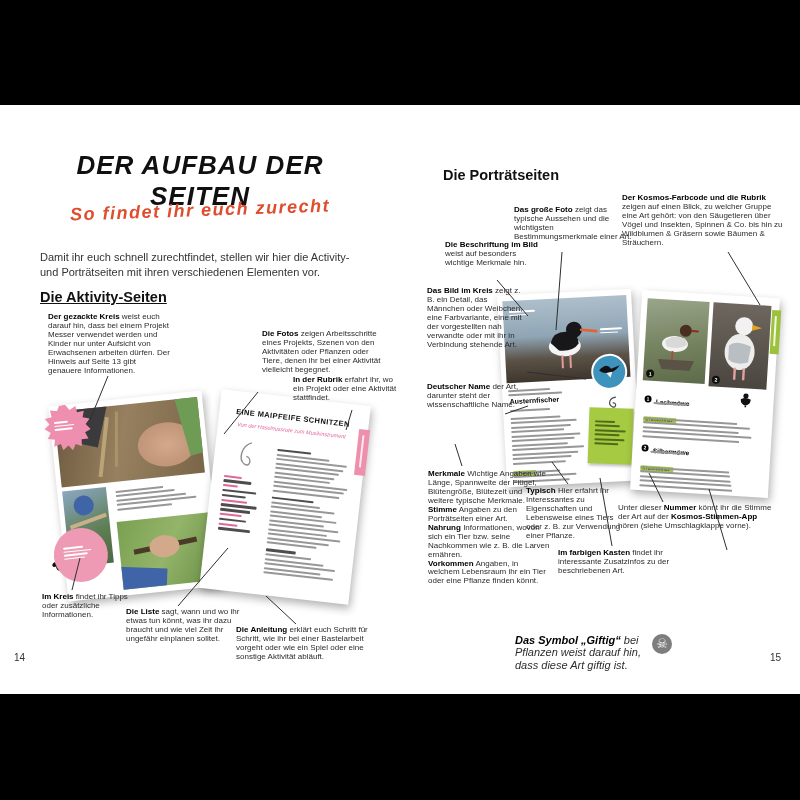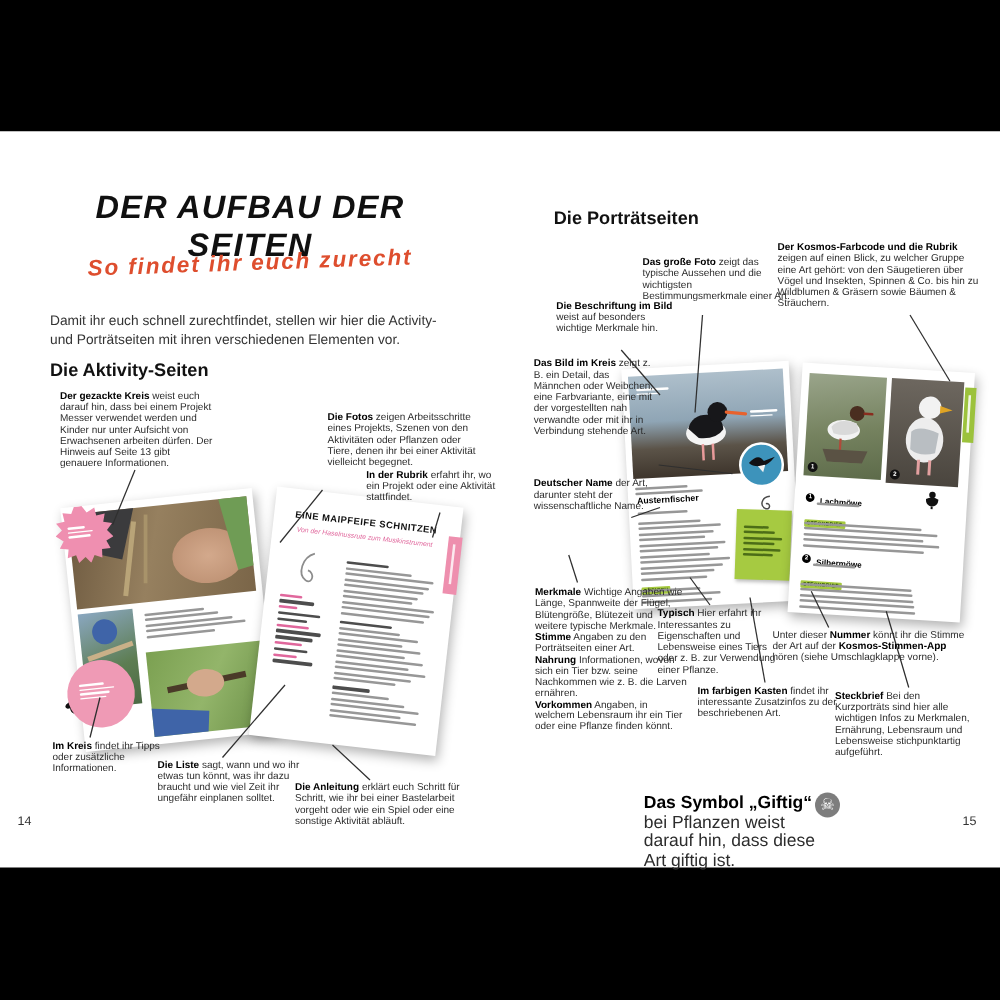--- a/index.html
+++ b/index.html
@@ -56,21 +56,21 @@
 <body>
 
 <div class="stage">
 
   <div class="band top abs"></div>
   <div class="band bot abs"></div>
 
   <div class="abs big-title">DER AUFBAU DER SEITEN</div>
   <div class="abs script-sub">So findet ihr euch zurecht</div>
   <div class="abs intro">Damit ihr euch schnell zurechtfindet, stellen wir hier die Activity- und Porträtseiten mit ihren verschiedenen Elementen vor.</div>
-  <h2 class="h2" style="left:40px;top:289px;">Die Aktivity-Seiten</h2>
+  <h2 class="h2" style="left:40px;top:289px;text-decoration:underline;">Die Aktivity-Seiten</h2>
 
   <div class="ann" style="left:48px;top:313px;width:124px;">
     <b>Der gezackte Kreis</b> <span>weist euch darauf hin, dass bei einem Projekt Messer verwendet werden und Kinder nur unter Aufsicht von Erwachsenen arbeiten dürfen. Der Hinweis auf Seite 13 gibt genauere Informationen.</span></div>
   <div class="ann" style="left:216px;top:330px;width:126px;margin-left:46px;">
     <b>Die Fotos</b> <span>zeigen Arbeitsschritte eines Projekts, Szenen von den Aktivitäten oder Pflanzen oder Tiere, denen ihr bei einer Aktivität vielleicht begegnet.</span></div>
   <div class="ann" style="left:282px;top:376px;width:112px;margin-left:11px;">
     <b>In der Rubrik</b> <span>erfahrt ihr, wo ein Projekt oder eine Aktivität stattfindet.</span></div>
   <div class="ann" style="left:42px;top:593px;width:92px;">
     <b>Im Kreis</b> <span>findet ihr Tipps oder zusätzliche Informationen.</span></div>
   <div class="ann" style="left:126px;top:608px;width:124px;">
@@ -204,23 +204,21 @@
     <p><b>Stimme</b> <span>Angaben zu den Porträtseiten einer Art.</span></p>
     <p><b>Nahrung</b> <span>Informationen, wovon sich ein Tier bzw. seine Nachkommen wie z. B. die Larven ernähren.</span></p>
     <p><b>Vorkommen</b> <span>Angaben, in welchem Lebensraum ihr ein Tier oder eine Pflanze finden könnt.</span></p>
   </div>
   <div class="ann" style="left:526px;top:487px;width:102px;">
     <b>Typisch</b> <span>Hier erfahrt ihr Interessantes zu Eigenschaften und Lebensweise eines Tiers oder z. B. zur Verwendung einer Pflanze.</span></div>
   <div class="ann" style="left:558px;top:549px;width:122px;">
     <b>Im farbigen Kasten</b> <span>findet ihr interessante Zusatzinfos zu der beschriebenen Art.</span></div>
   <div class="ann" style="left:618px;top:504px;width:158px;">
     <span>Unter dieser </span><b>Nummer</b><span> könnt ihr die Stimme der Art auf der </span><b>Kosmos-Stimmen-App</b><span> hören (siehe Umschlagklappe vorne).</span></div>
-  <div class="ann" style="left:668px;top:553px;width:112px;">
-    <b>Steckbrief</b> <span>Bei den Kurzporträts sind hier alle wichtigen Infos zu Merkmalen, Ernährung, Lebensraum und Lebensweise stichpunktartig aufgeführt.</span></div>
-  <div class="ann" style="left:515px;top:634px;width:138px;font-size:14px;">
+  <div class="ann" style="left:515px;top:634px;width:138px;font-size:11px;font-style:italic;">
     <b>Das Symbol „Giftig“</b> <span>bei Pflanzen weist darauf hin, dass diese Art giftig ist.</span></div>
   <div class="skullwrap" style="left:652px;top:634px;">
     <span>☠</span></div>
 
   <div class="page-thumb" style="left:502px;top:292px;width:134px;height:192px;transform:rotate(-3deg);">
     <div class="ph" style="left:5px;top:6px;width:124px;height:82px;background:linear-gradient(180deg,#aebfcb,#8fa5b5 45%,#5b5348 72%,#3e352c);">
       <svg class="abs" style="left:28px;top:14px;" width="70" height="60" viewBox="0 0 70 60">
         <ellipse cx="32" cy="34" rx="16" ry="10" fill="#f4f4f4"></ellipse>
         <path d="M18 30 Q22 18 36 20 Q46 22 46 32 Q40 40 26 38 Z" fill="#17171a"></path>
         <circle cx="42" cy="18" r="8" fill="#17171a"></circle>

